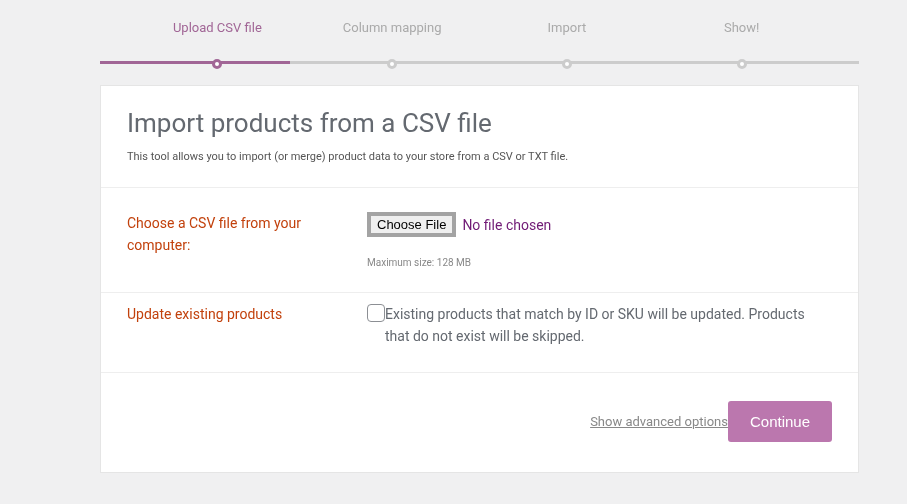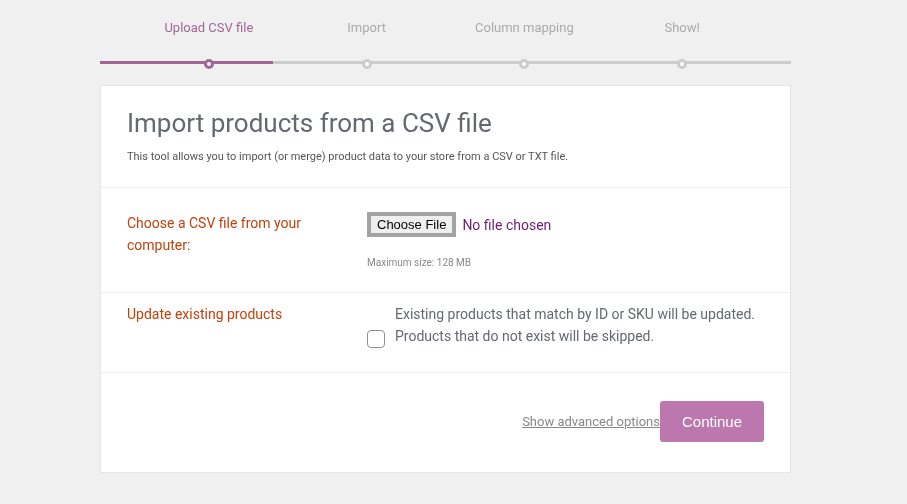--- a/index.html
+++ b/index.html
@@ -6,21 +6,21 @@
   body {
     margin: 0;
     background: #f0f0f1;
     font-family: -apple-system, BlinkMacSystemFont, "Segoe UI", Roboto, sans-serif;
     color: #555;
     width: 907px;
     height: 504px;
     overflow: hidden;
   }
   .wrap {
-    padding: 20px 116px 0 100px;
+    padding: 20px 48px 0 100px;
   }
   .stepper {
     display: flex;
     position: relative;
     padding: 0 30px 0 30px;
   }
   .step {
     flex: 1;
     text-align: center;
     position: relative;
@@ -109,22 +109,21 @@
     font-size: 14px;
     color: #701a75;
   }
   .hint {
     font-size: 10px;
     color: #888;
     margin-top: 20px;
   }
   .chk-row {
     display: flex;
-    gap: 10px;
-    align-items: flex-end;
+    align-items: flex-start;
     line-height: 1.6;
   }
   .chk {
     width: 18px;
     height: 18px;
     border: 1px solid #8c8f94;
     border-radius: 4px;
     background: #fff;
     flex-shrink: 0;
     cursor: pointer;
@@ -160,25 +159,25 @@
 
   <div class="stepper">
     <div class="bar">
         <div class="prog"></div>
       </div>
     <div class="step active">
       <span>Upload CSV file</span>
       <div class="dot"></div>
     </div>
     <div class="step">
+      <span>Column mapping</span>
+      <div class="dot"></div>
+    </div>
+    <div class="step">
       <span>Import</span>
-      <div class="dot"></div>
-    </div>
-    <div class="step">
-      <span>Column mapping</span>
       <div class="dot"></div>
     </div>
     <div class="step">
       <span>Show!</span>
       <div class="dot"></div>
     </div>
   </div>
 
   <div class="card">
 

